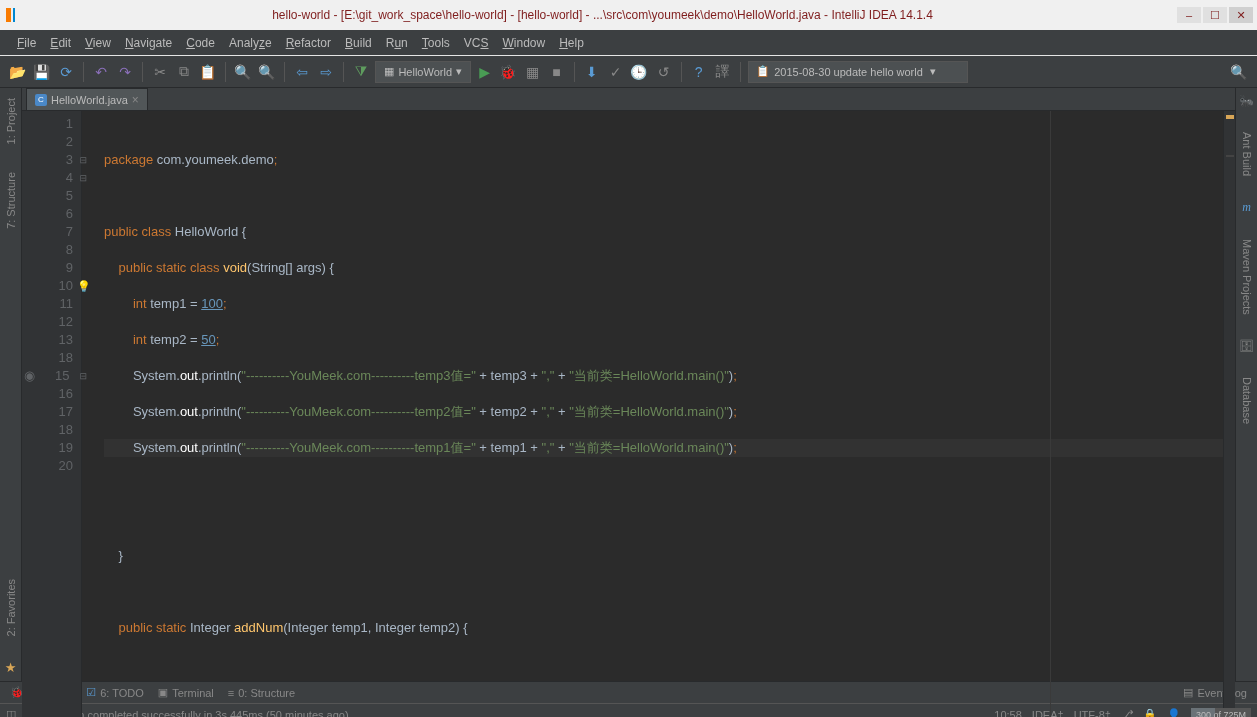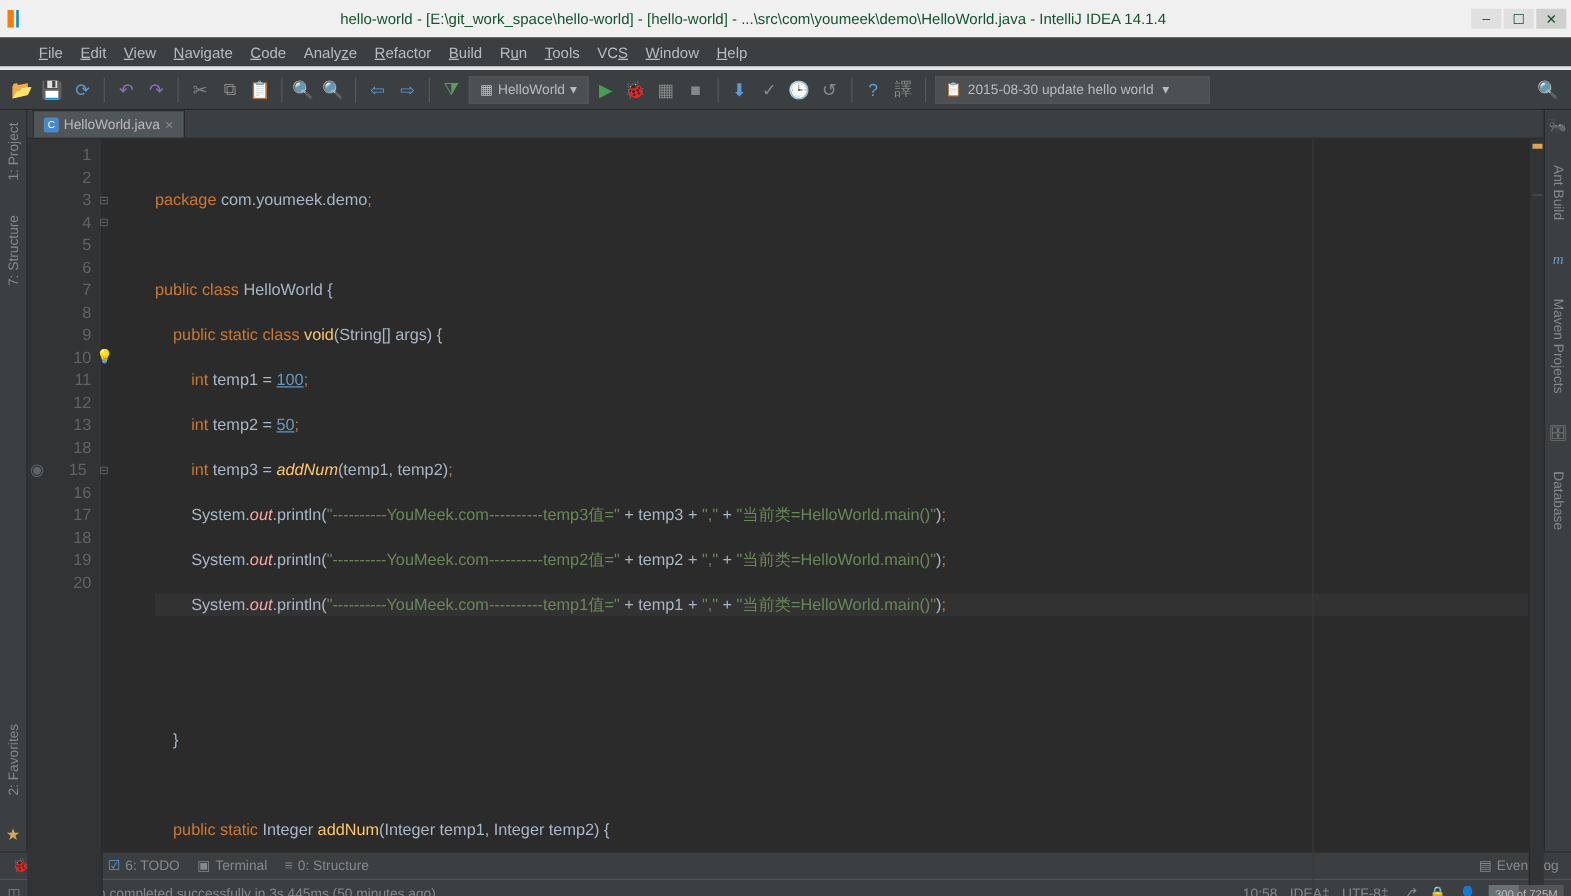--- a/index.html
+++ b/index.html
@@ -1,27 +1,27 @@
 <!DOCTYPE html>
 <html><head>
 <meta charset="utf-8">
 <style>
 * { margin:0; padding:0; box-sizing:border-box; font-family:"Segoe UI",Arial,sans-serif; }
 body { width:1257px; height:717px; background:#3c3f41; color:#bbb; overflow:hidden; font-size:12px; }
 
 
-.titlebar { height:22px; background:#f0f0f0; display:flex; align-items:center; padding:15px 4px; color:#14532d; }
+.titlebar { height:22px; background:#f0f0f0; display:flex; align-items:center; padding:15px 4px; color:#7f1d1d; }
 .titlebar .logo { width:18px; height:18px; margin-right:6px; display:flex; align-items:center; justify-content:center; }
 .titlebar .title { flex:1; text-align:center; font-size:12px; }
 .titlebar .winbtns { display:flex; gap:2px; }
 .titlebar .winbtn { width:24px; height:16px; display:flex; align-items:center; justify-content:center; background:#e0e0e0; cursor:pointer; font-size:11px; }
 .titlebar .winbtn.close { background:#d0d0d0; }
 
 
-.menubar { height:26px; background:#3c3f41; display:flex; align-items:center; padding:0 24px; border-bottom:3px solid #e5e5e5; }
+.menubar { height:26px; background:#3c3f41; display:flex; align-items:center; padding:0 10px; border-bottom:1px solid #e5e5e5; }
 .menubar .menuitem { padding:3px 7px; color:#bbb; cursor:pointer; }
 .menubar .menuitem u { text-decoration:underline; }
 
 
 .toolbar { height:32px; background:#3c3f41; display:flex; align-items:center; padding:0 8px; border-bottom:1px solid #282a2c; gap:4px; }
 .toolbar .tbtn { width:20px; height:20px; display:flex; align-items:center; justify-content:center; cursor:pointer; color:#888; font-size:14px; }
 .toolbar .sep { width:1px; height:20px; background:#555; margin:0 3px; }
 .toolbar .config { height:22px; padding:0 8px; background:#4c5052; border:1px solid #555; display:flex; align-items:center; gap:4px; cursor:pointer; color:#bbb; font-size:11px; }
 .toolbar .spacer { flex:1; }
 
@@ -37,29 +37,29 @@
 .tab { height:22px; background:#515658; border:1px solid #282a2c; border-bottom:none; display:flex; align-items:center; gap:4px; padding:0 8px; cursor:pointer; color:#bbb; font-size:11px; }
 .tab .file-icon { width:12px; height:12px; background:#4a88c7; border-radius:2px; display:flex; align-items:center; justify-content:center; font-size:8px; color:#fff; }
 .tab .close { color:#888; font-size:12px; cursor:pointer; }
 
 .code-wrap { flex:1; display:flex; position:relative; font-family:Consolas,"Courier New",monospace; font-size:13px; line-height:18px; }
 .gutter { width:60px; background:#313335; text-align:right; padding:4px 8px 4px 0; color:#606366; user-select:none; border-right:1px solid #282a2c; }
 .gutter .ln { height:18px; position:relative; }
 .gutter .bulb { position:absolute; right:-18px; color:#d8a657; font-size:11px; }
 .gutter .fold { position:absolute; right:-14px; color:#606366; font-size:9px; }
 .code { flex:1; padding:4px 0 4px 22px; color:#a9b7c6; position:relative; white-space:pre; overflow:hidden; }
-.code .line { height:18px;margin-left:20px; }
+.code .line { height:18px; }
 .code .line.current { background:#323232; }
 .vline { position:absolute; top:0; bottom:0; left:968px; width:1px; background:#3a3a3a; }
 
 
 .kw { color:#cc7832; }
 .mth { color:#ffc66d; }
 .mth-i { color:#ffc66d; font-style:italic; }
-.field { color:#fca5a5; font-style:italic; }
+.field { color:#ffffff; }
 .str { color:#6a8759; }
 .num { color:#6897bb;text-decoration:underline; }
 .punc { color:#cc7832; }
 .warn { background:#52503a; }
 
 .scrollmark { width:12px; background:#313335; border-left:1px solid #282a2c; position:relative; }
 .scrollmark .mark { position:absolute; right:1px; width:8px; height:4px; }
 
 
 .bottom-tools { height:22px; background:#3c3f41; border-top:1px solid #282a2c; display:flex; align-items:center; padding:0 10px; gap:14px; font-size:11px; }
@@ -186,21 +186,20 @@
           <div class="ln">20</div>
       </div>
       <div class="code">
         <div class="vline"></div>
 <div class="line"><span class="kw">package</span><span> com.youmeek.demo</span><span class="punc">;</span></div>
 <div class="line"></div>
 <div class="line"><span class="kw">public class </span><span>HelloWorld {</span></div>
 <div class="line">    <span class="kw">public static class </span><span class="mth">void</span><span>(String[] args) {</span></div>
 <div class="line">        <span class="kw">int </span><span>temp1 = </span><span class="num">100</span><span class="punc">;</span></div>
 <div class="line">        <span class="kw">int </span><span>temp2 = </span><span class="num">50</span><span class="punc">;</span></div>
-<div class="line">        <span class="kw">int </span><span>temp3 = </span><span class="mth-i">addNum</span><span>(temp1, temp2)</span><span class="punc">;</span></div>
 <div class="line">        <span>System.</span><span class="field">out</span><span>.println(</span><span class="str">"----------YouMeek.com----------temp3值="</span><span> + </span><span>temp3</span><span> + </span><span class="str">","</span><span> + </span><span class="str">"当前类=HelloWorld.main()"</span>)<span class="punc">;</span></div>
 <div class="line">        <span>System.</span><span class="field">out</span><span>.println(</span><span class="str">"----------YouMeek.com----------temp2值="</span><span> + </span><span>temp2</span><span> + </span><span class="str">","</span><span> + </span><span class="str">"当前类=HelloWorld.main()"</span>)<span class="punc">;</span></div>
 <div class="line current">        <span>System.</span><span class="field">out</span><span>.println(</span><span class="str">"----------YouMeek.com----------temp1值="</span><span> + </span><span>temp1</span><span> + </span><span class="str">","</span><span> + </span><span class="str">"当前类=HelloWorld.main()"</span>)<span class="punc">;</span></div>
 <div class="line"></div>
 <div class="line"></div>
 <div class="line">    <span>}</span></div>
 <div class="line"></div>
 <div class="line">    <span class="kw">public static </span><span>Integer </span><span class="mth">addNum</span><span>(Integer temp1, Integer temp2) {</span></div>
 
 

